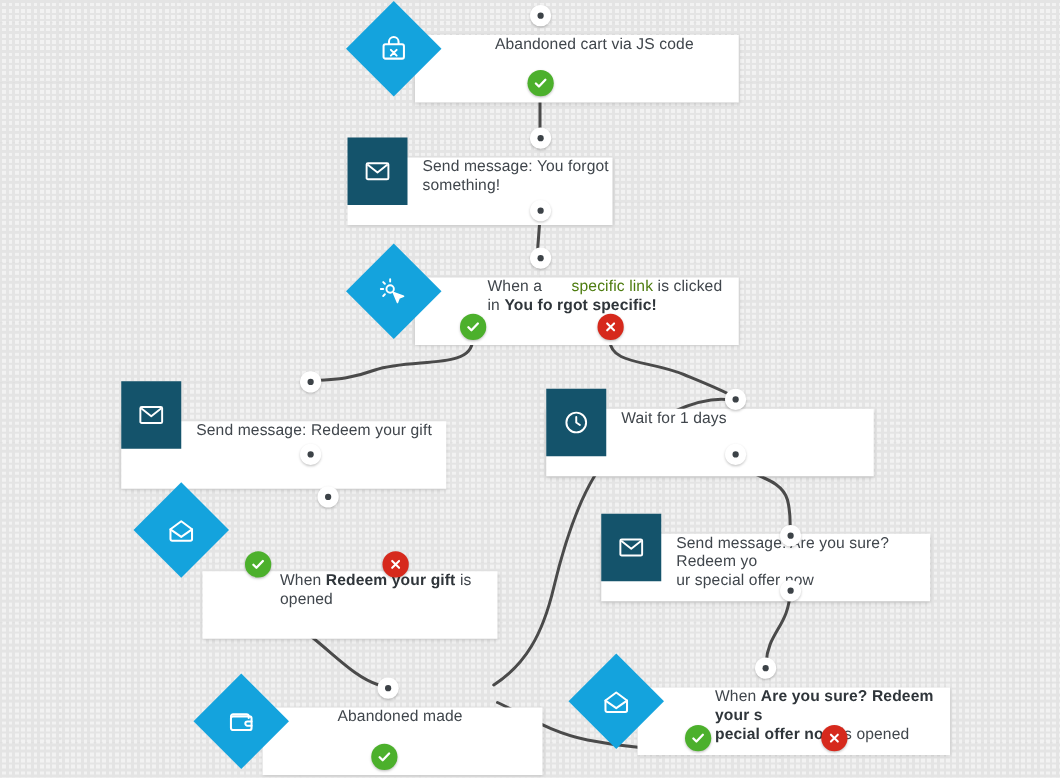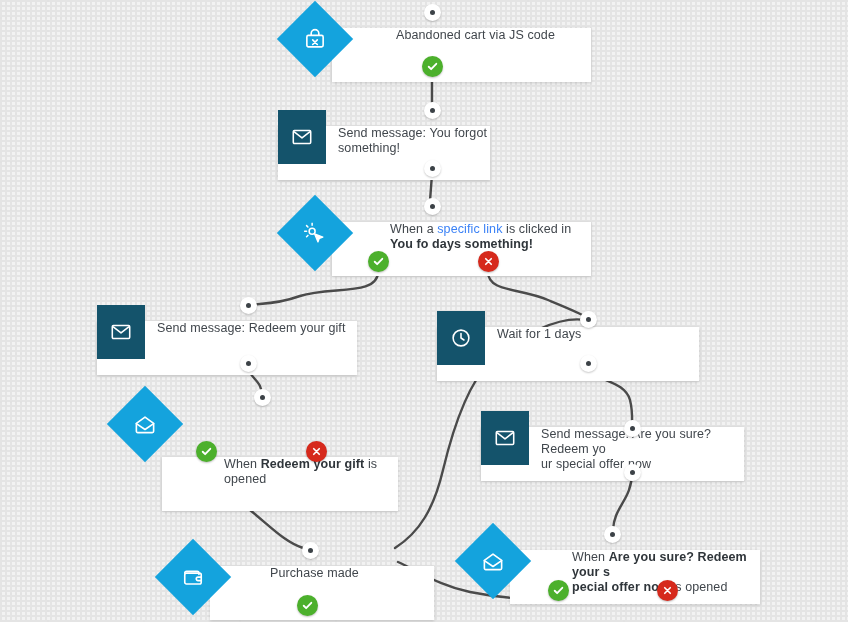--- a/index.html
+++ b/index.html
@@ -69,21 +69,21 @@
     align-items: flex-start;
     box-sizing: border-box;
   }
   .card-text {
     font-size: 12.5px;
     color: #40464c;
     line-height: 15px;
     letter-spacing: 0.1px;
   }
   .card-text b { font-weight: bold; color: #2f353a; }
-  .card-text .lnk { color: #3b82f6; }
+  .card-text .lnk { color: #4d7c0f; margin-left: 20px; }
 
   
   .sq-icon {
     position: absolute;
     width: 48px;
     height: 54px;
     background: #14536b;
     display: flex;
     align-items: center;
     justify-content: center;
@@ -235,21 +235,21 @@
         <rect x="2.5" y="5" width="19" height="14" rx="1.2"></rect>
         <path d="M3.2 6.2L12 13l8.8-6.8"></path>
       </svg>
     </div>
   </div>
   <div class="port" style="left:424px; top:102px;"></div>
   <div class="port" style="left:424px; top:160px;"></div>
 
   <div class="node" style="left:288px; top:206px;">
     <div class="card" style="left:44px; width:259px; padding-left:58px;">
-      <span class="card-text">When a <span class="lnk">specific link</span> is clicked in <b>You fo days something!</b></span>
+      <span class="card-text">When a <span class="lnk">specific link</span> is clicked in <b>You fo rgot specific!</b></span>
     </div>
     <div class="dia-icon" style="left:0; top:0;">
       <span class="dia-inner">
         <svg width="23" height="23" viewBox="0 0 24 24" fill="none" stroke="#ffffff" stroke-width="1.6" stroke-linecap="round" stroke-linejoin="round">
           <path d="M9 3.2V1.2M4.6 5L3.2 3.6M3.2 9.4H1.2M4.6 13.8l-1.4 1.4"></path>
           <circle cx="9" cy="9.4" r="3.1"></circle>
           <path d="M11.6 12.2l8.6 3.3-3.7 1.4-1.4 3.7z" fill="#ffffff" stroke="#ffffff" stroke-width="1.3"></path>
         </svg>
       </span>
     </div>
@@ -260,21 +260,21 @@
         <path d="M5 12.5l4.5 4.5L19 7"></path>
       </svg>
   </div>
   <div class="badge no" style="left:478px; top:251px;">
     <svg width="11" height="11" viewBox="0 0 24 24" fill="none" stroke="#ffffff" stroke-width="3.6" stroke-linecap="round">
         <path d="M6 6l12 12M18 6L6 18"></path>
       </svg>
   </div>
 
   <div class="node" style="left:97px; top:305px;">
-    <div class="card" style="left:0; width:260px; padding-left:60px;">
+    <div class="card" style="left:0; width:260px; padding-left:60px;margin-top:16px;">
       <span class="card-text">Send message: Redeem your gift</span>
     </div>
     <div class="sq-icon" style="left:0; top:0;">
       <svg width="22" height="22" viewBox="0 0 24 24" fill="none" stroke="#ffffff" stroke-width="1.7" stroke-linejoin="round">
         <rect x="2.5" y="5" width="19" height="14" rx="1.2"></rect>
         <path d="M3.2 6.2L12 13l8.8-6.8"></path>
       </svg>
     </div>
   </div>
   <div class="port" style="left:240px; top:297px;"></div>
@@ -328,21 +328,21 @@
         <rect x="2.5" y="5" width="19" height="14" rx="1.2"></rect>
         <path d="M3.2 6.2L12 13l8.8-6.8"></path>
       </svg>
     </div>
   </div>
   <div class="port" style="left:624px; top:420px;"></div>
   <div class="port" style="left:624px; top:464px;"></div>
 
   <div class="node" style="left:166px; top:550px;">
     <div class="card" style="left:44px; width:224px; padding-left:60px;">
-      <span class="card-text">Purchase made</span>
+      <span class="card-text">Abandoned made</span>
     </div>
     <div class="dia-icon" style="left:0; top:0;">
       <span class="dia-inner">
         <svg width="23" height="23" viewBox="0 0 24 24" fill="none" stroke="#ffffff" stroke-width="1.7" stroke-linecap="round" stroke-linejoin="round">
           <path d="M3.4 7.2A1.8 1.8 0 0 1 5.2 5.4h11.2a1.8 1.8 0 0 1 1.8 1.8v1.4"></path>
           <rect x="3.4" y="7.2" width="17.2" height="11.4" rx="1.8"></rect>
           <path d="M20.6 11.4h-3.4a1.8 1.8 0 0 0 0 3.6h3.4"></path>
         </svg>
       </span>
     </div>

